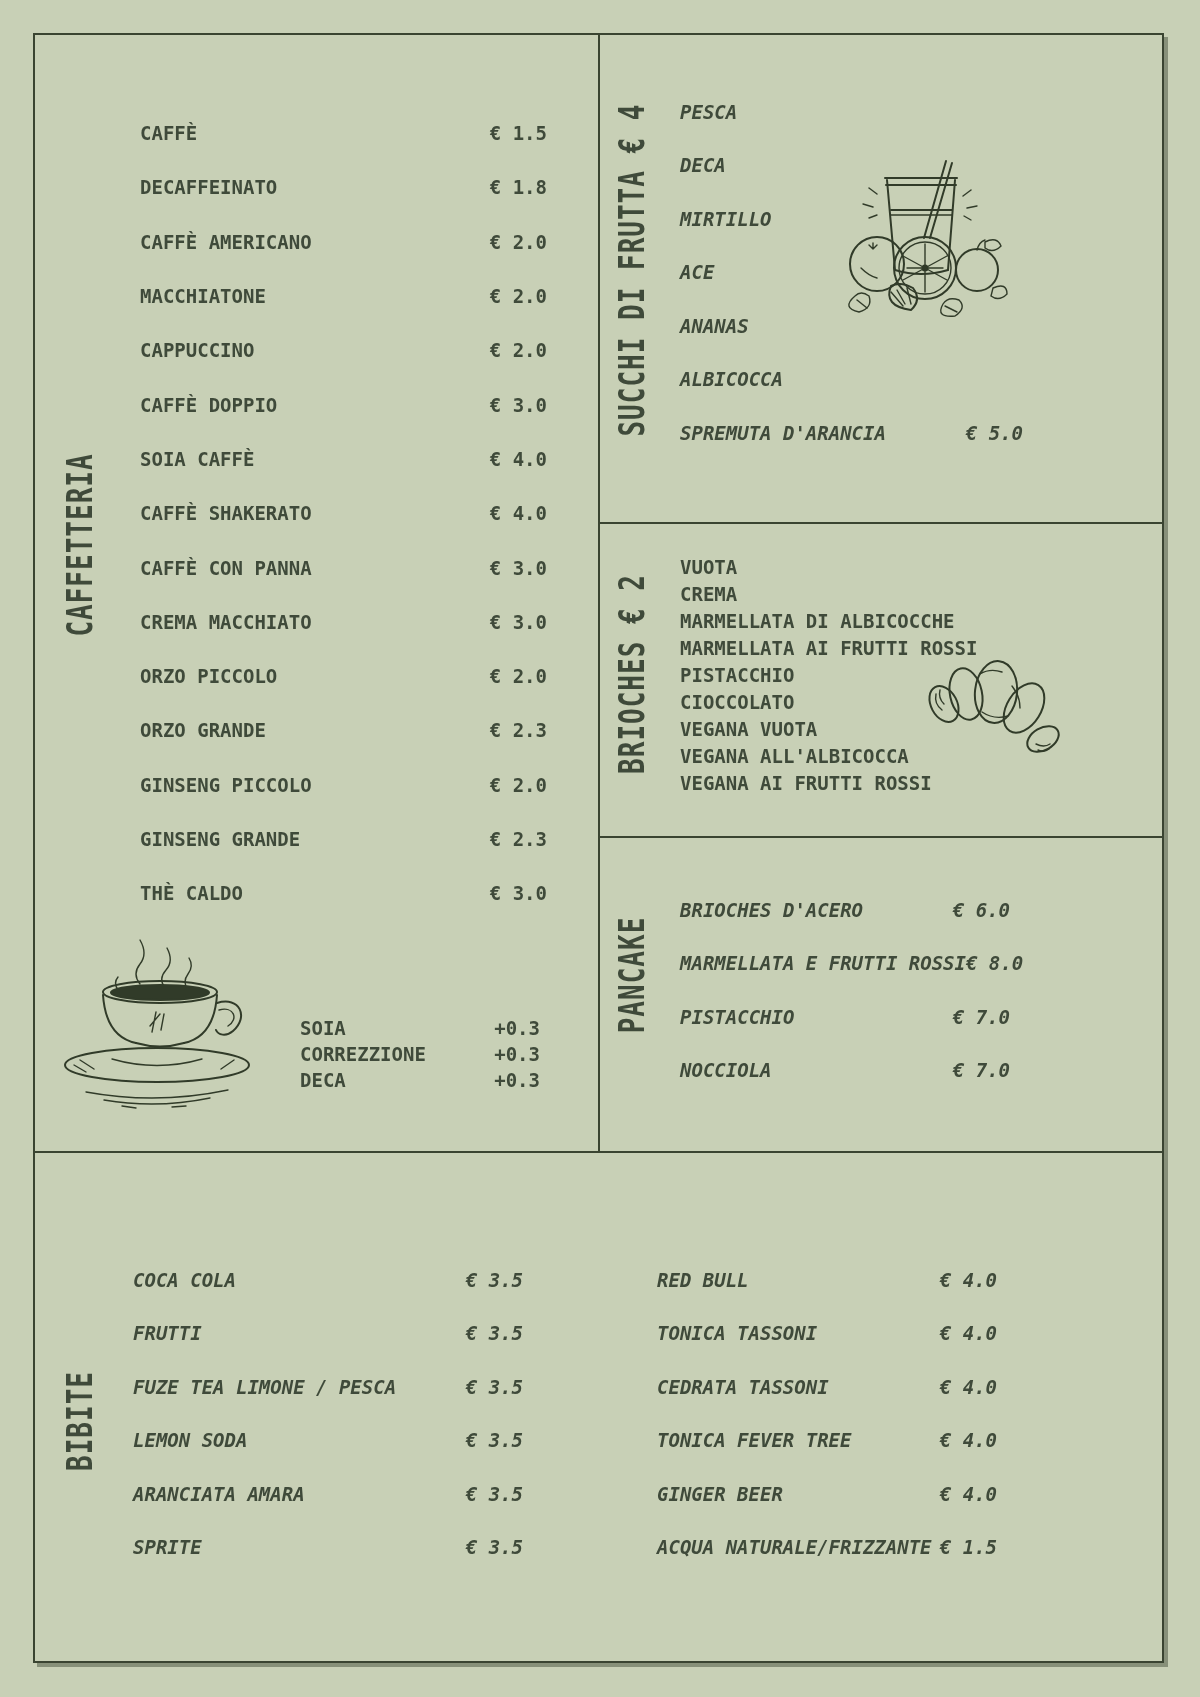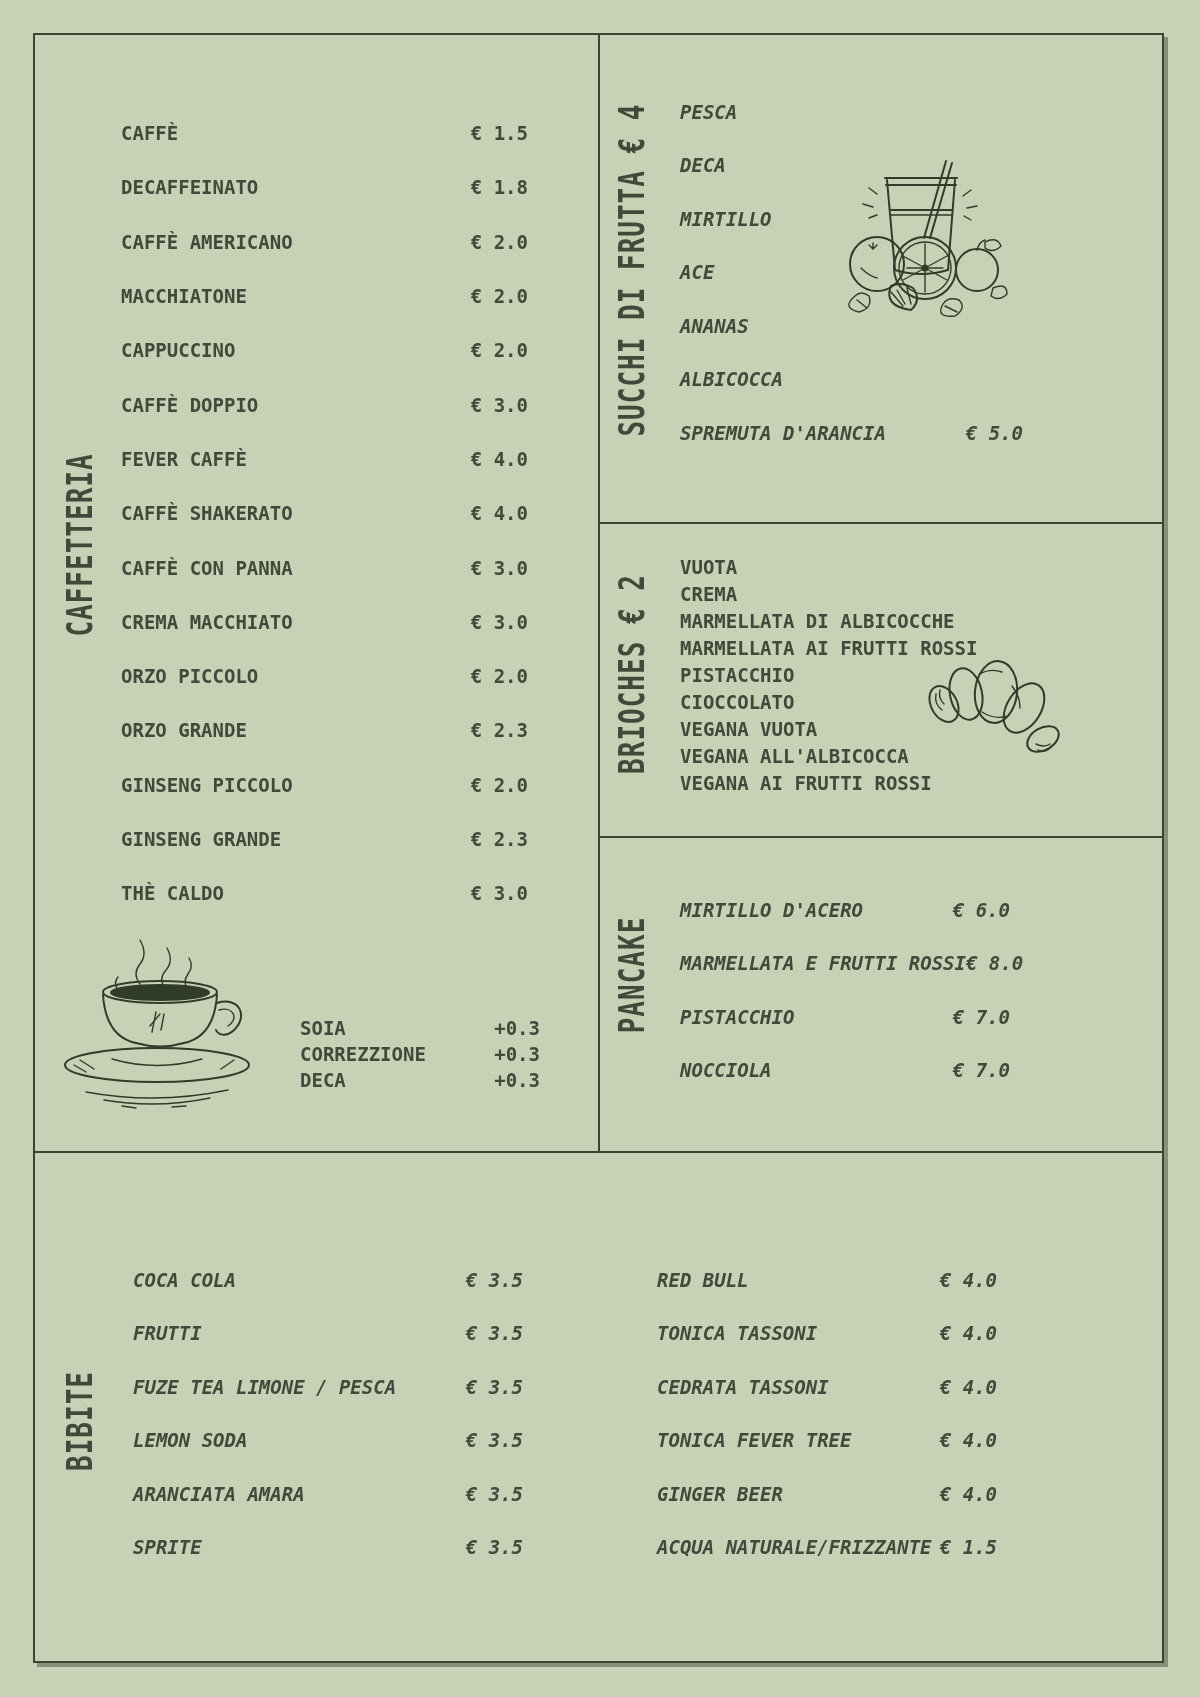--- a/index.html
+++ b/index.html
@@ -43,21 +43,21 @@
 
   .list{position:absolute;font-size:19px;}
   .list .row{
     display:flex;justify-content:space-between;align-items:center;
     white-space:nowrap;
   }
   .row-tall{height:54.3px;}
   .row-mid{height:53.5px;font-style:italic;}
   .row-slim{height:27px;}
 
-  .list-caffetteria{left:86px;top:71px;width:407px;}
+  .list-caffetteria{left:105px;top:71px;width:407px;}
   .list-succhi{left:645px;top:50px;width:343px;}
   .list-brioches{left:645px;top:518px;width:380px;text-align:right;}
   .list-pancake{left:645px;top:848px;width:330px;}
   .list-bibite-left{left:98px;top:1218px;width:390px;}
   .list-bibite-right{left:622px;top:1218px;width:340px;}
 
   .extras{left:265px;top:980px;width:240px;}
   .extras .row{height:26px;}
   .extras .name{flex:1;}
   .extras .price{width:105px;text-align:right;}
@@ -124,21 +124,21 @@
         <span class="name">CAPPUCCINO</span>
         <span class="price">€ 2.0</span>
       </div>
 
       <div class="row row-tall">
         <span class="name">CAFFÈ DOPPIO</span>
         <span class="price">€ 3.0</span>
       </div>
 
       <div class="row row-tall">
-        <span class="name">FEVER CAFFÈ</span>
+        <span class="name">SOIA CAFFÈ</span>
         <span class="price">€ 4.0</span>
       </div>
 
       <div class="row row-tall">
         <span class="name">CAFFÈ SHAKERATO</span>
         <span class="price">€ 4.0</span>
       </div>
 
       <div class="row row-tall">
         <span class="name">CAFFÈ CON PANNA</span>
@@ -267,21 +267,21 @@
       </div>
 
       <div class="row row-slim">
         <span class="name">VEGANA AI FRUTTI ROSSI</span>
       </div>
     </div>
 
   <div class="list list-pancake">
 
       <div class="row row-mid">
-        <span class="name">MIRTILLO D'ACERO</span>
+        <span class="name">BRIOCHES D'ACERO</span>
         <span class="price">€ 6.0</span>
       </div>
 
       <div class="row row-mid">
         <span class="name">MARMELLATA E FRUTTI ROSSI</span>
         <span class="price">€ 8.0</span>
       </div>
 
       <div class="row row-mid">
         <span class="name">PISTACCHIO</span>

